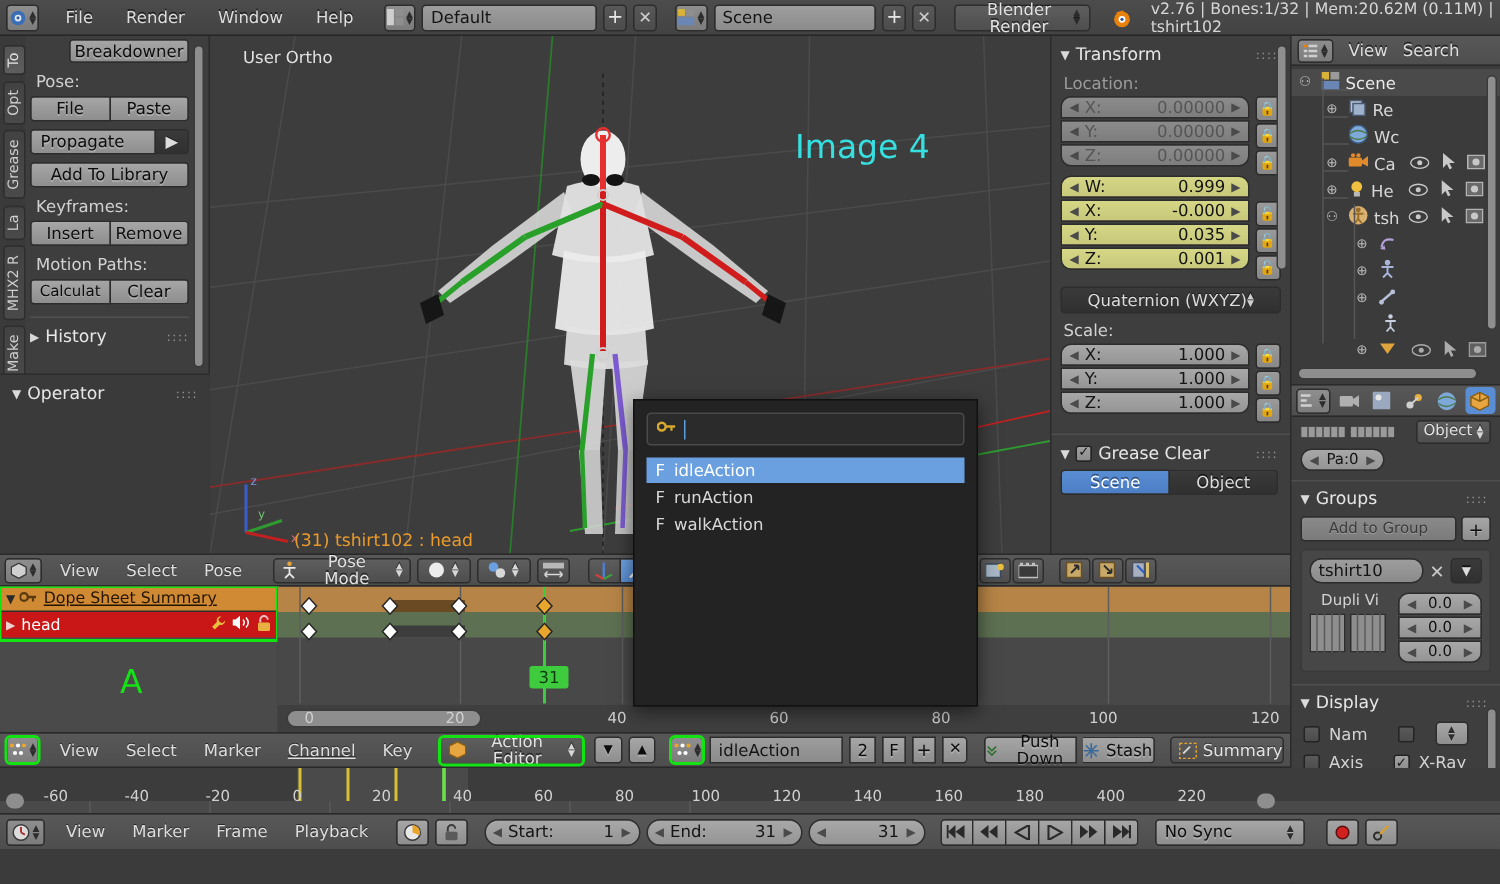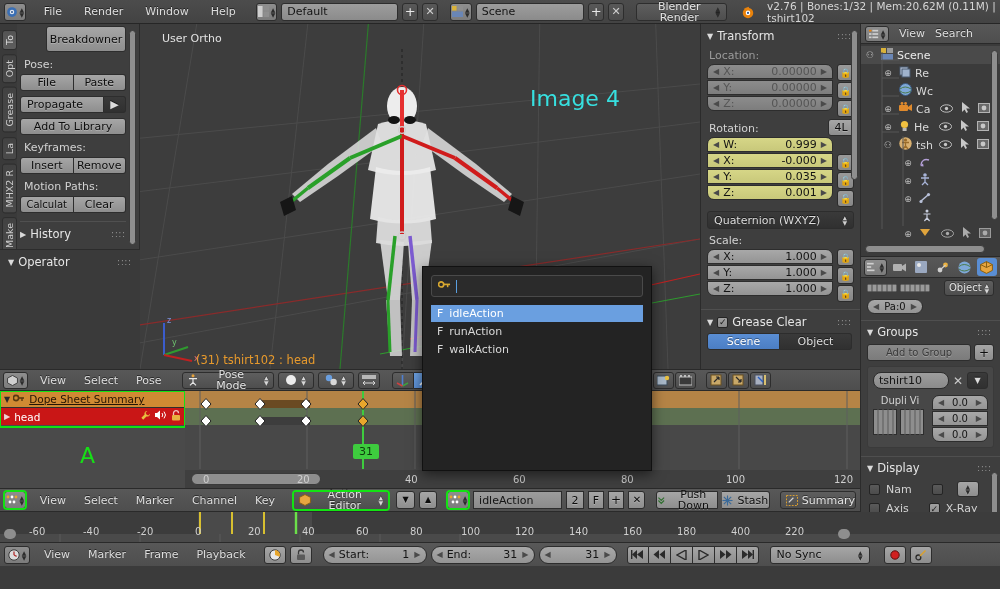--- a/index.html
+++ b/index.html
@@ -256,21 +256,21 @@
       </div>
       <div style="writing-mode:vertical-rl;transform:rotate(180deg);background:linear-gradient(#4a4a4a,#424242);border:1px solid #2e2e2e;border-radius:3px;margin:0 1px 4px 2px;padding:5px 1px;font-size:9.5px;color:#cfcfcf;">
         <span>MHX2 R</span>
       </div>
       <div style="writing-mode:vertical-rl;transform:rotate(180deg);background:linear-gradient(#4a4a4a,#424242);border:1px solid #2e2e2e;border-radius:3px;margin:0 1px 4px 2px;padding:5px 1px;font-size:9.5px;color:#cfcfcf;">
         <span>Make</span>
       </div>
     </div>
 
     <div style="position:absolute;left:20px;top:2px;width:106px;">
-      <div class="btn" style="height:26px;border-radius:3px;margin-left:26px;">
+      <div class="btn" style="height:16px;border-radius:3px;margin-left:26px;">
         <span>Breakdowner</span>
       </div>
       <div class="lbl" style="margin:6px 0 3px 4px;">Pose:</div>
       <div style="display:flex;">
         <div class="btn" style="flex:1;height:17px;border-radius:3px 0 0 3px;">
           <span>File</span>
         </div>
         <div class="btn" style="flex:1;height:17px;border-radius:0 3px 3px 0;border-left:none;">
           <span>Paste</span>
         </div>
@@ -355,26 +355,20 @@
           <span class="arw" style="margin-left:4px;">▶</span>
         </div>
       </div>
       <div style="display:flex;flex-direction:column;gap:1px;">
         <div class="lockico">🔒</div>
         <div class="lockico">🔒</div>
         <div class="lockico">🔒</div>
       </div>
     </div>
 
-    <div style="display:flex;align-items:flex-end;justify-content:space-between;padding:0 6px;">
-      <span class="lbl" style="margin:5px 0 2px 2px;">Rotation:</span>
-      <div class="btn" style="width:26px;height:17px;margin-bottom:1px;">
-        <span>4L</span>
-      </div>
-    </div>
     <div style="display:flex;gap:4px;padding:0 6px;">
       <div style="flex:1;display:flex;flex-direction:column;gap:1px;">
         <div class="num yellow" style="height:15px;border-radius:7px 7px 0 0;">
           <span class="arw">◀</span>
           <span style="margin-right:auto;margin-left:4px;">W:</span>
           <span>0.999</span>
           <span class="arw" style="margin-left:4px;">▶</span>
         </div>
         <div class="num yellow" style="height:15px;border-radius:0;">
           <span class="arw">◀</span>
@@ -395,21 +389,21 @@
           <span class="arw" style="margin-left:4px;">▶</span>
         </div>
       </div>
       <div style="display:flex;flex-direction:column;gap:1px;padding-top:17px;">
         <div class="lockico">🔓</div>
         <div class="lockico">🔓</div>
         <div class="lockico">🔓</div>
       </div>
     </div>
 
-    <div class="btn vdark" style="margin:4px 6px 0 6px;height:18px;border-radius:3px;justify-content:space-between;padding:0 6px;">
+    <div class="btn vdark" style="margin:4px 6px 0 6px;height:18px;border-radius:3px;justify-content:center;padding:0 6px;">
       <span>Quaternion (WXYZ)</span>
       <span class="spin" style="color:#d0d0d0;">
           <span>▲</span>
           <span>▼</span>
         </span>
     </div>
 
     <div class="lbl" style="margin:5px 0 2px 8px;">Scale:</div>
     <div style="display:flex;gap:4px;padding:0 6px;">
       <div style="flex:1;display:flex;flex-direction:column;gap:1px;">
@@ -1113,21 +1107,21 @@
           <circle cx="8" cy="7" r="1.4" fill="#ffffff"></circle>
         </svg>
       <span class="spin">
           <span>▲</span>
           <span>▼</span>
         </span>
     </div>
     <span class="menu-txt" style="margin-left:10px;">View</span>
     <span class="menu-txt" style="margin-left:14px;">Select</span>
     <span class="menu-txt" style="margin-left:14px;">Marker</span>
-    <span class="menu-txt" style="margin-left:14px;">Channel</span>
+    <span class="menu-txt" style="margin-left:14px;text-decoration:underline;">Channel</span>
     <span class="menu-txt" style="margin-left:14px;">Key</span>
 
     <div class="btn dark greenbox" style="width:114px;height:19px;margin-left:14px;justify-content:flex-start;gap:5px;padding:0 5px;">
       <svg width="12" height="12" viewBox="0 0 13 13">
           <polygon points="6.5,0.6 12.4,3.6 12.4,9.4 6.5,12.4 0.6,9.4 0.6,3.6" fill="#e8a640" stroke="#8a5f12"></polygon>
         </svg>
       <span style="flex:1;">Action Editor</span>
       <span class="spin" style="color:#d8d8d8;">
           <span>▲</span>
           <span>▼</span>

